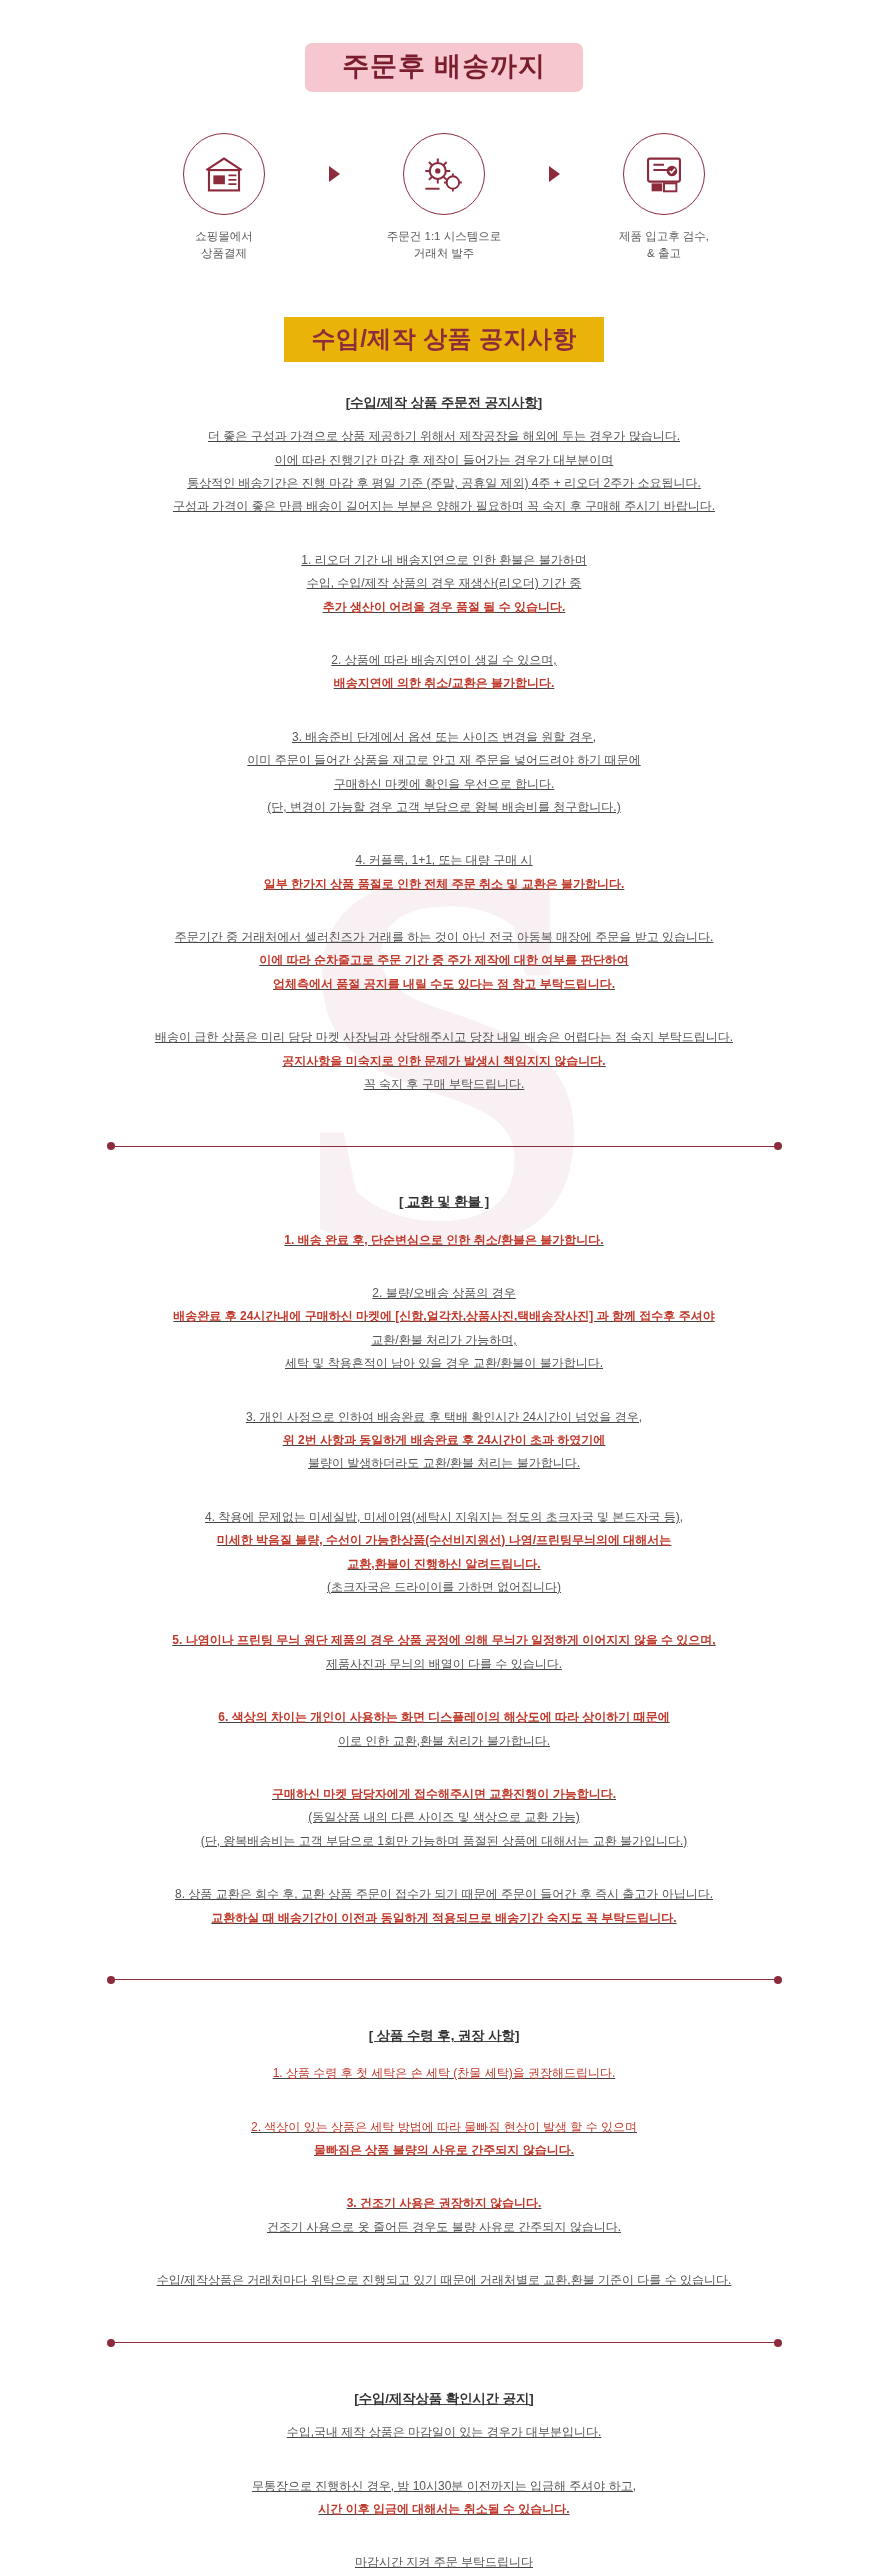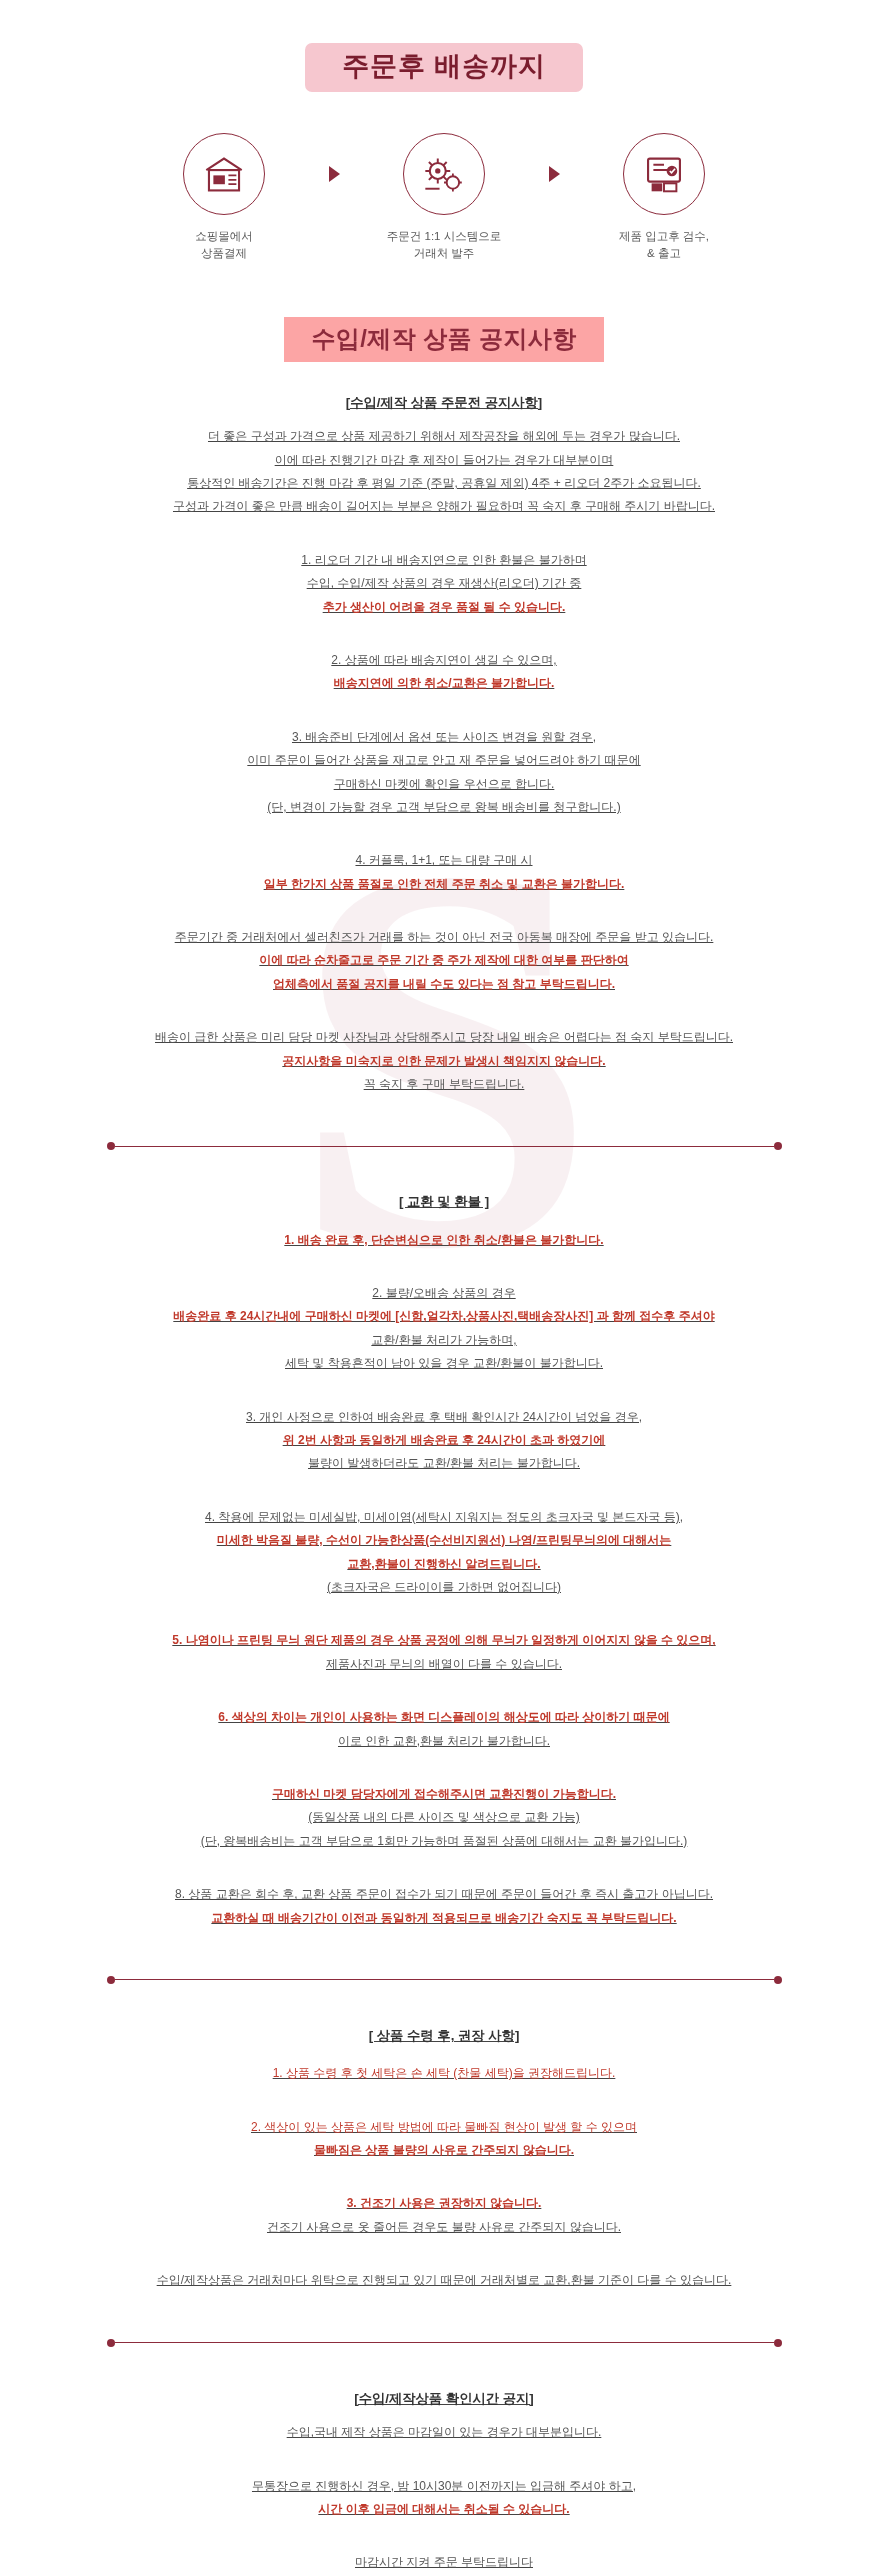--- a/index.html
+++ b/index.html
@@ -89,21 +89,21 @@
     border-bottom: 8px solid transparent;
   }
 
   
   .section-head-wrap {
     display: flex;
     justify-content: center;
     margin-top: 55px;
   }
   .section-head {
-    background: #fca5a5;
+    background: #eab308;
     padding: 5.3px 27px 7px 27px;
   }
   .section-head-text {
     font-size: 24px;
     font-weight: bold;
     color: #8c2b3c;
     letter-spacing: 0.4px;
     white-space: nowrap;
   }
 

